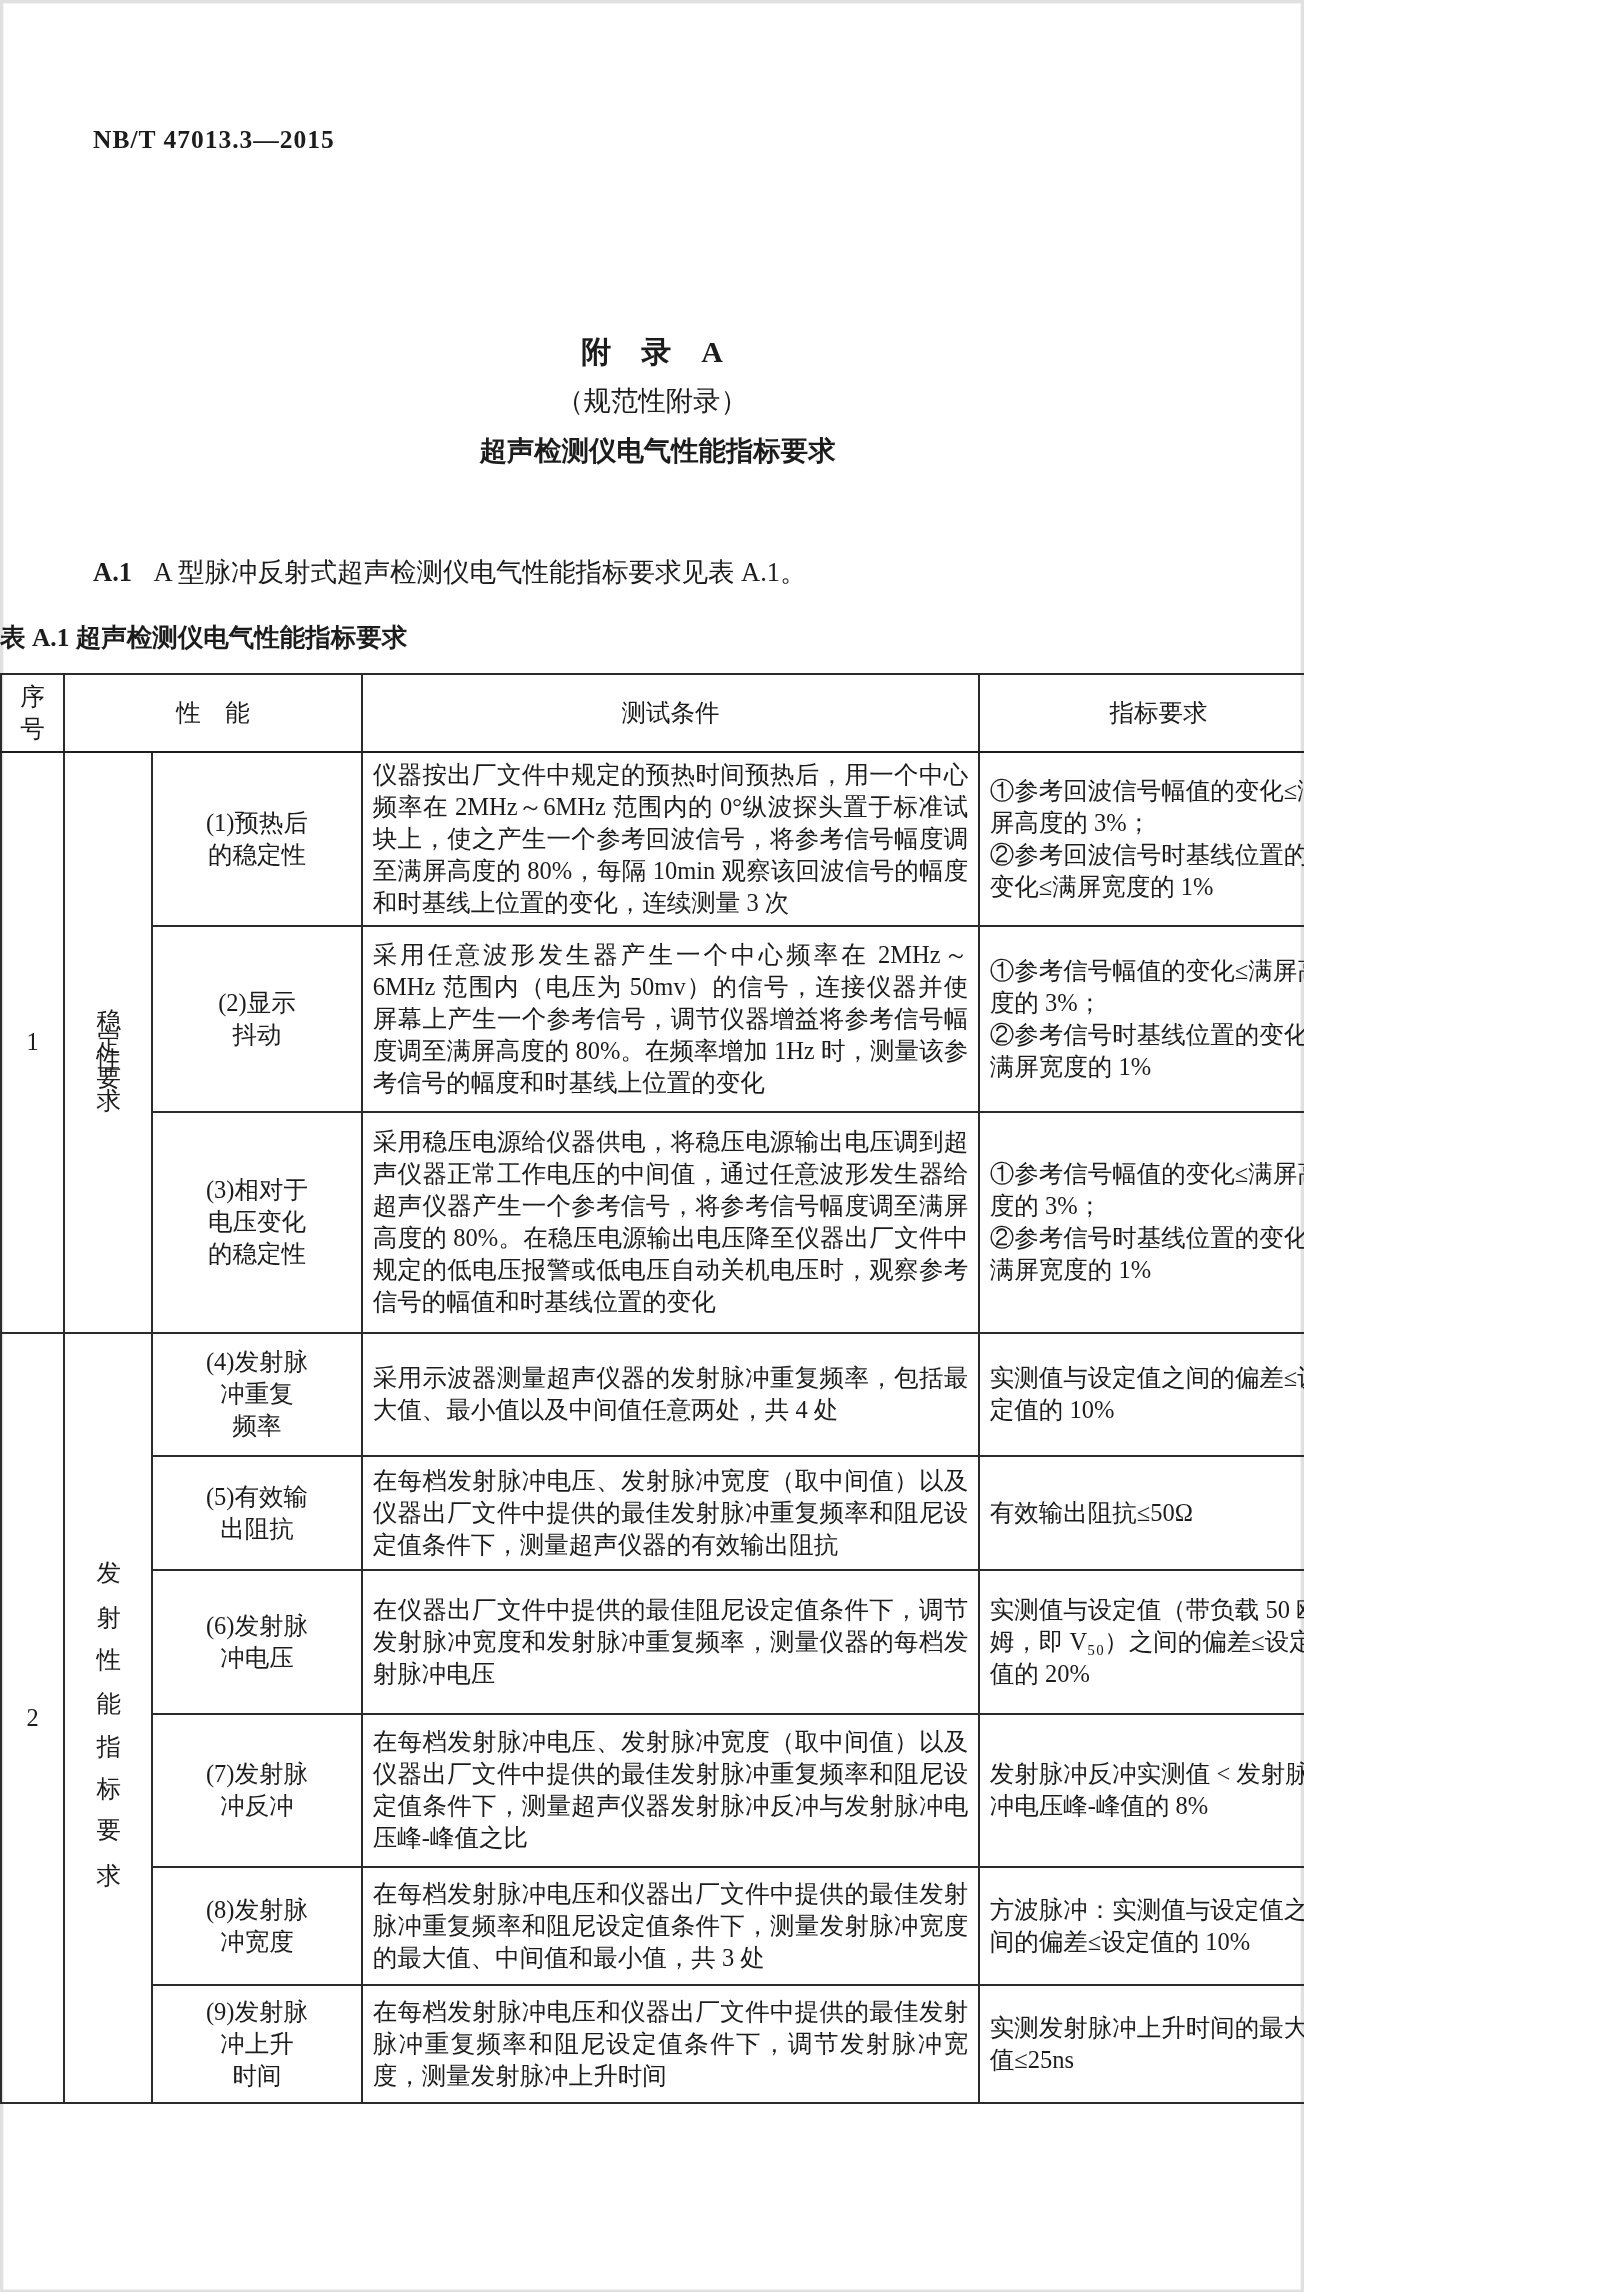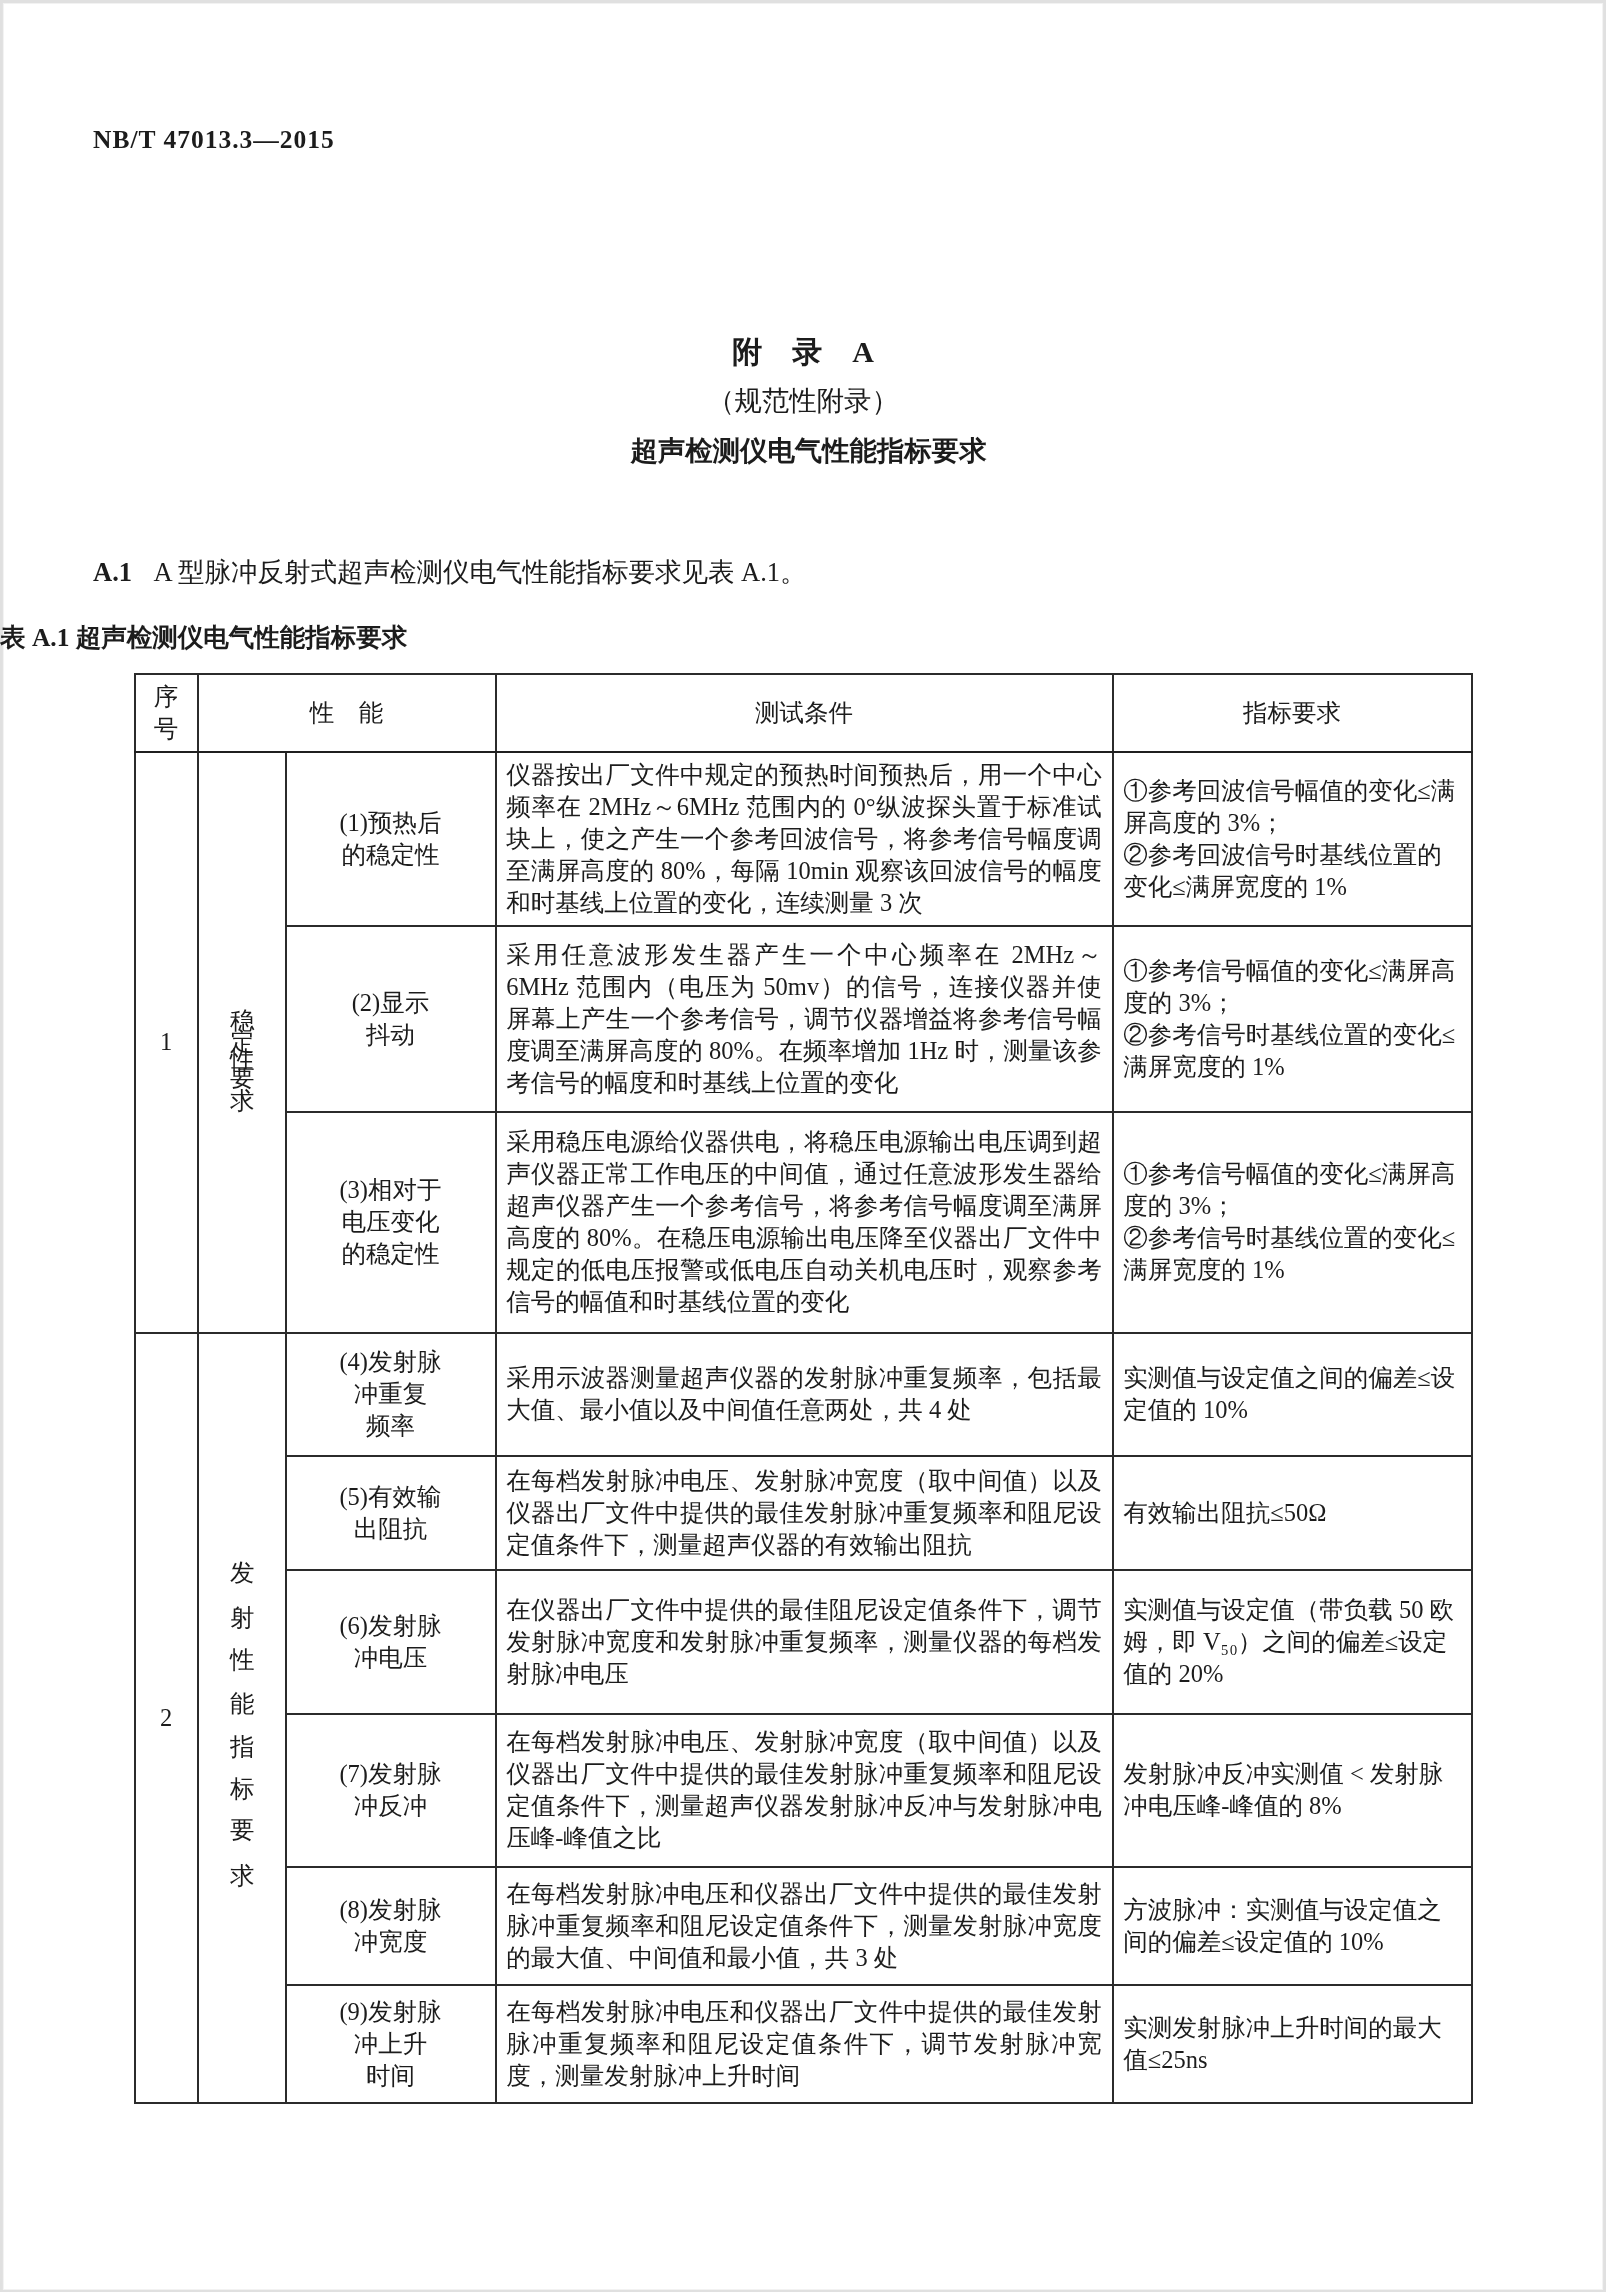--- a/index.html
+++ b/index.html
@@ -6,21 +6,21 @@
   body {
     width: 1621px;
     height: 2293px;
     background: #ffffff;
     position: relative;
     font-family: "Liberation Serif", "DejaVu Serif", serif;
     color: #1c1c1c;
     -webkit-font-smoothing: antialiased;
   }
   .page {
-    width: 1606px;
+    width: 1304px;
     height: 2293px;
     box-sizing: border-box;
     box-shadow: inset 0 0 0 2.9px #e0e0e0, inset 0 0 0 3.9px #f2f2f2;
     overflow: hidden;
   }
   .std-number {
     margin: 125px 0 0 93px;
     font-size: 25.5px;
     font-weight: bold;
     letter-spacing: 1px;

